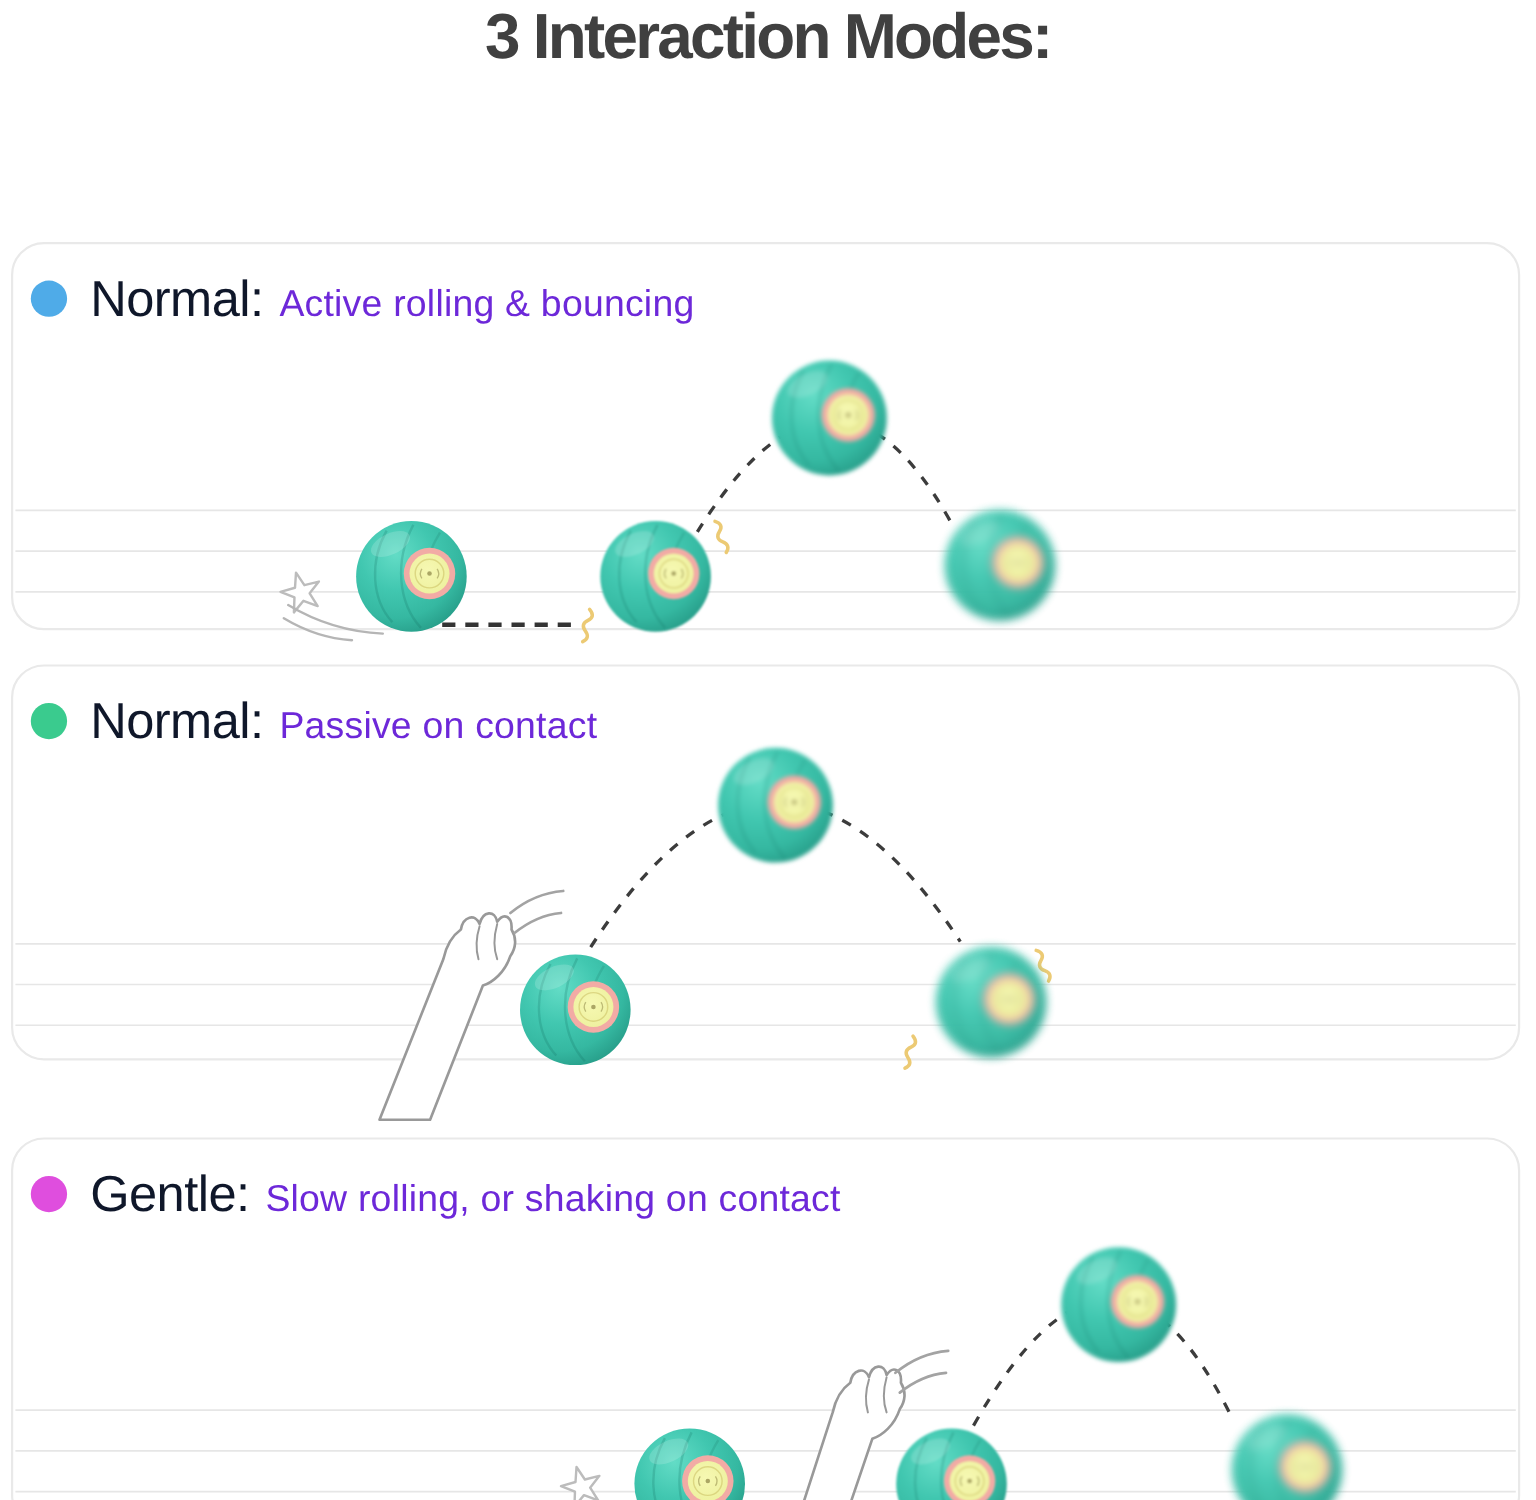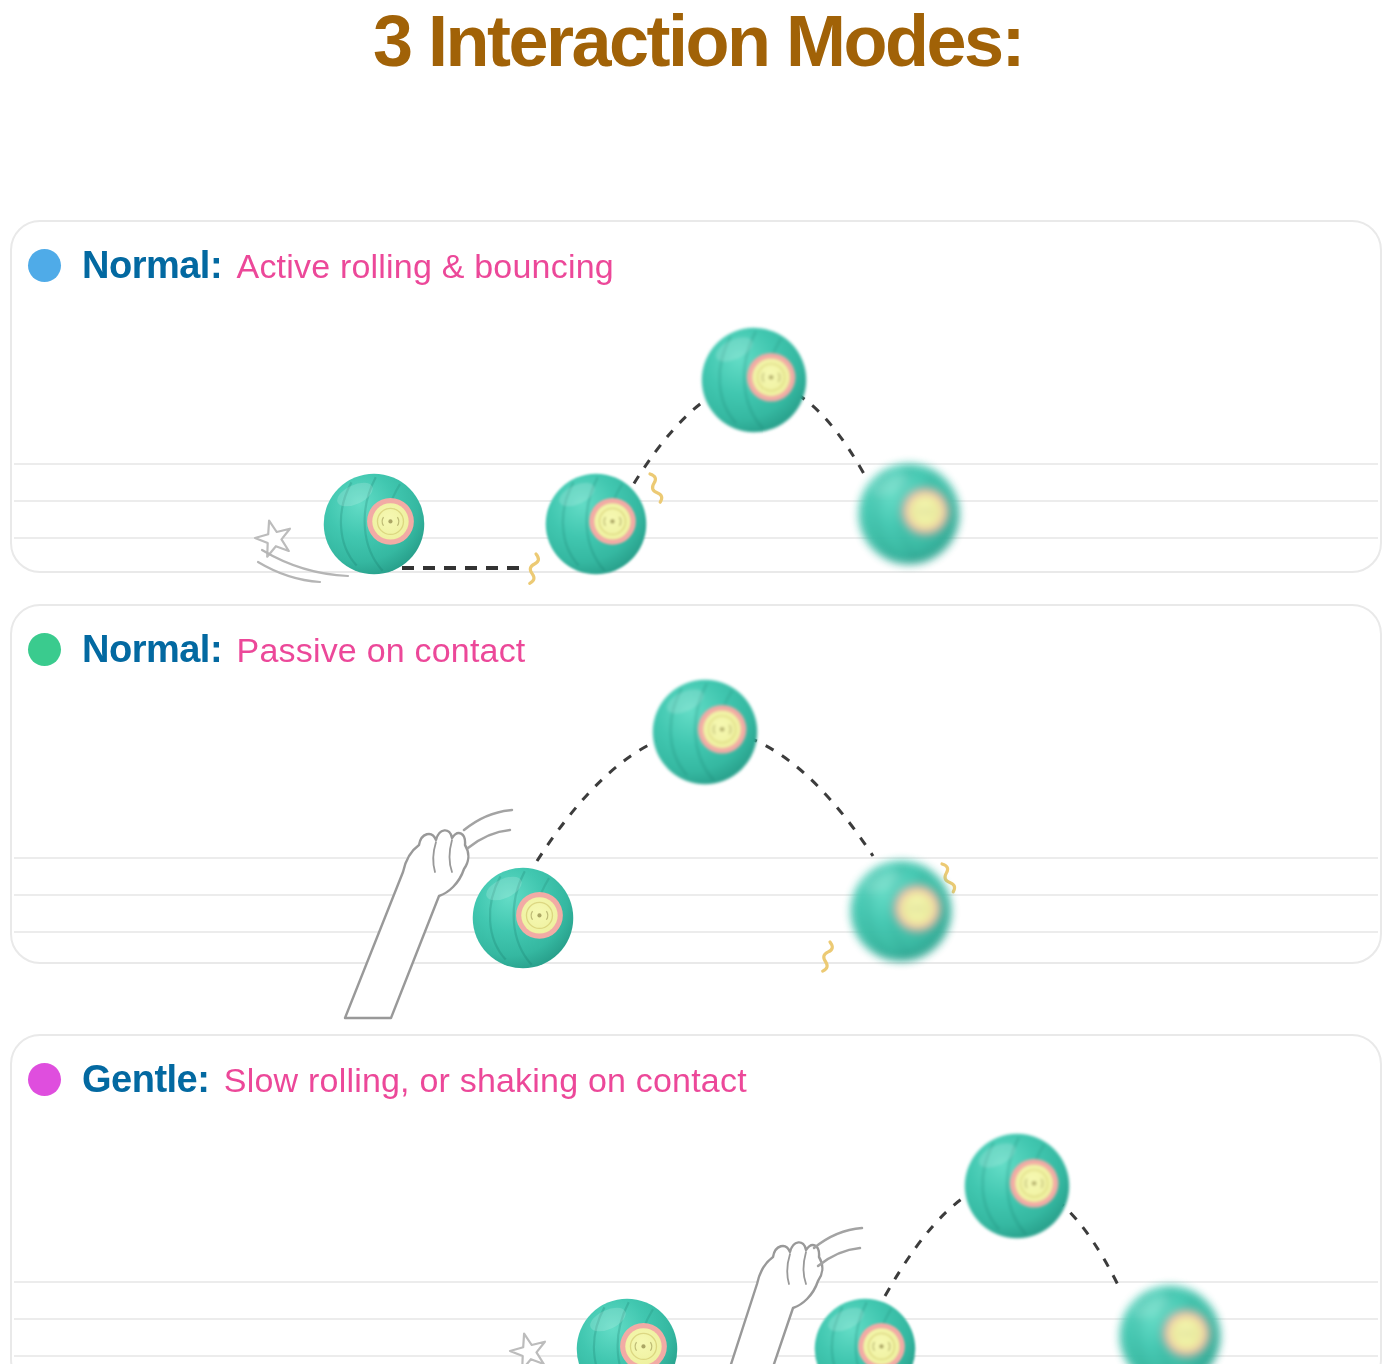--- a/index.html
+++ b/index.html
@@ -1,29 +1,29 @@
 <!DOCTYPE html>
 <html><head>
 <meta charset="utf-8">
 <style>
   html,body{margin:0;padding:0;background:#fff;}
   .page{position:relative;width:1396px;height:1364px;overflow:hidden;background:#fff;
         font-family:"Liberation Sans",sans-serif;}
   .title{position:absolute;top:4px;left:0;width:100%;text-align:center;
-         font-size:72px;font-weight:700;letter-spacing:-2.5px;color:#a16207;line-height:1.05;}
+         font-size:58px;font-weight:700;letter-spacing:-2.5px;color:#404040;line-height:1.05;}
   .panel{position:absolute;left:10px;width:1372px;background:#fff;
          border:2px solid #e9e9e9;border-radius:30px;box-sizing:border-box;}
   #panel-normal{top:220px;height:353px;}
   #panel-passive{top:604px;height:360px;}
   #panel-gentle{top:1034px;height:355px;text-align:right;}
   .panel-header{position:absolute;left:16px;top:22px;display:flex;align-items:center;gap:21px;z-index:3;}
   .dot{width:33px;height:33px;flex:none;}
   .header-text{white-space:nowrap;}
-  .mode-label{font-size:38px;font-weight:700;color:#0369a1;letter-spacing:-0.5px;}
-  .mode-desc{font-size:34px;font-weight:400;color:#ec4899;letter-spacing:0.2px;margin-left:10px;}
+  .mode-label{font-size:46px;font-weight:400;color:#0f172a;letter-spacing:-0.5px;}
+  .mode-desc{font-size:34px;font-weight:400;color:#6d28d9;letter-spacing:0.2px;margin-left:10px;}
   .deco{position:absolute;left:0;top:0;z-index:1;overflow:visible;}
   .ball{position:absolute;width:104px;height:104px;z-index:2;}
   .ball.lg{width:108px;height:108px;}
   .blur-tiny{filter:blur(0.8px);}
   .blur-soft{filter:blur(1.8px);}
   .blur-heavy{filter:blur(4px);opacity:0.97;}
   svg{overflow:visible;}
 </style>
 </head>
 <body>

